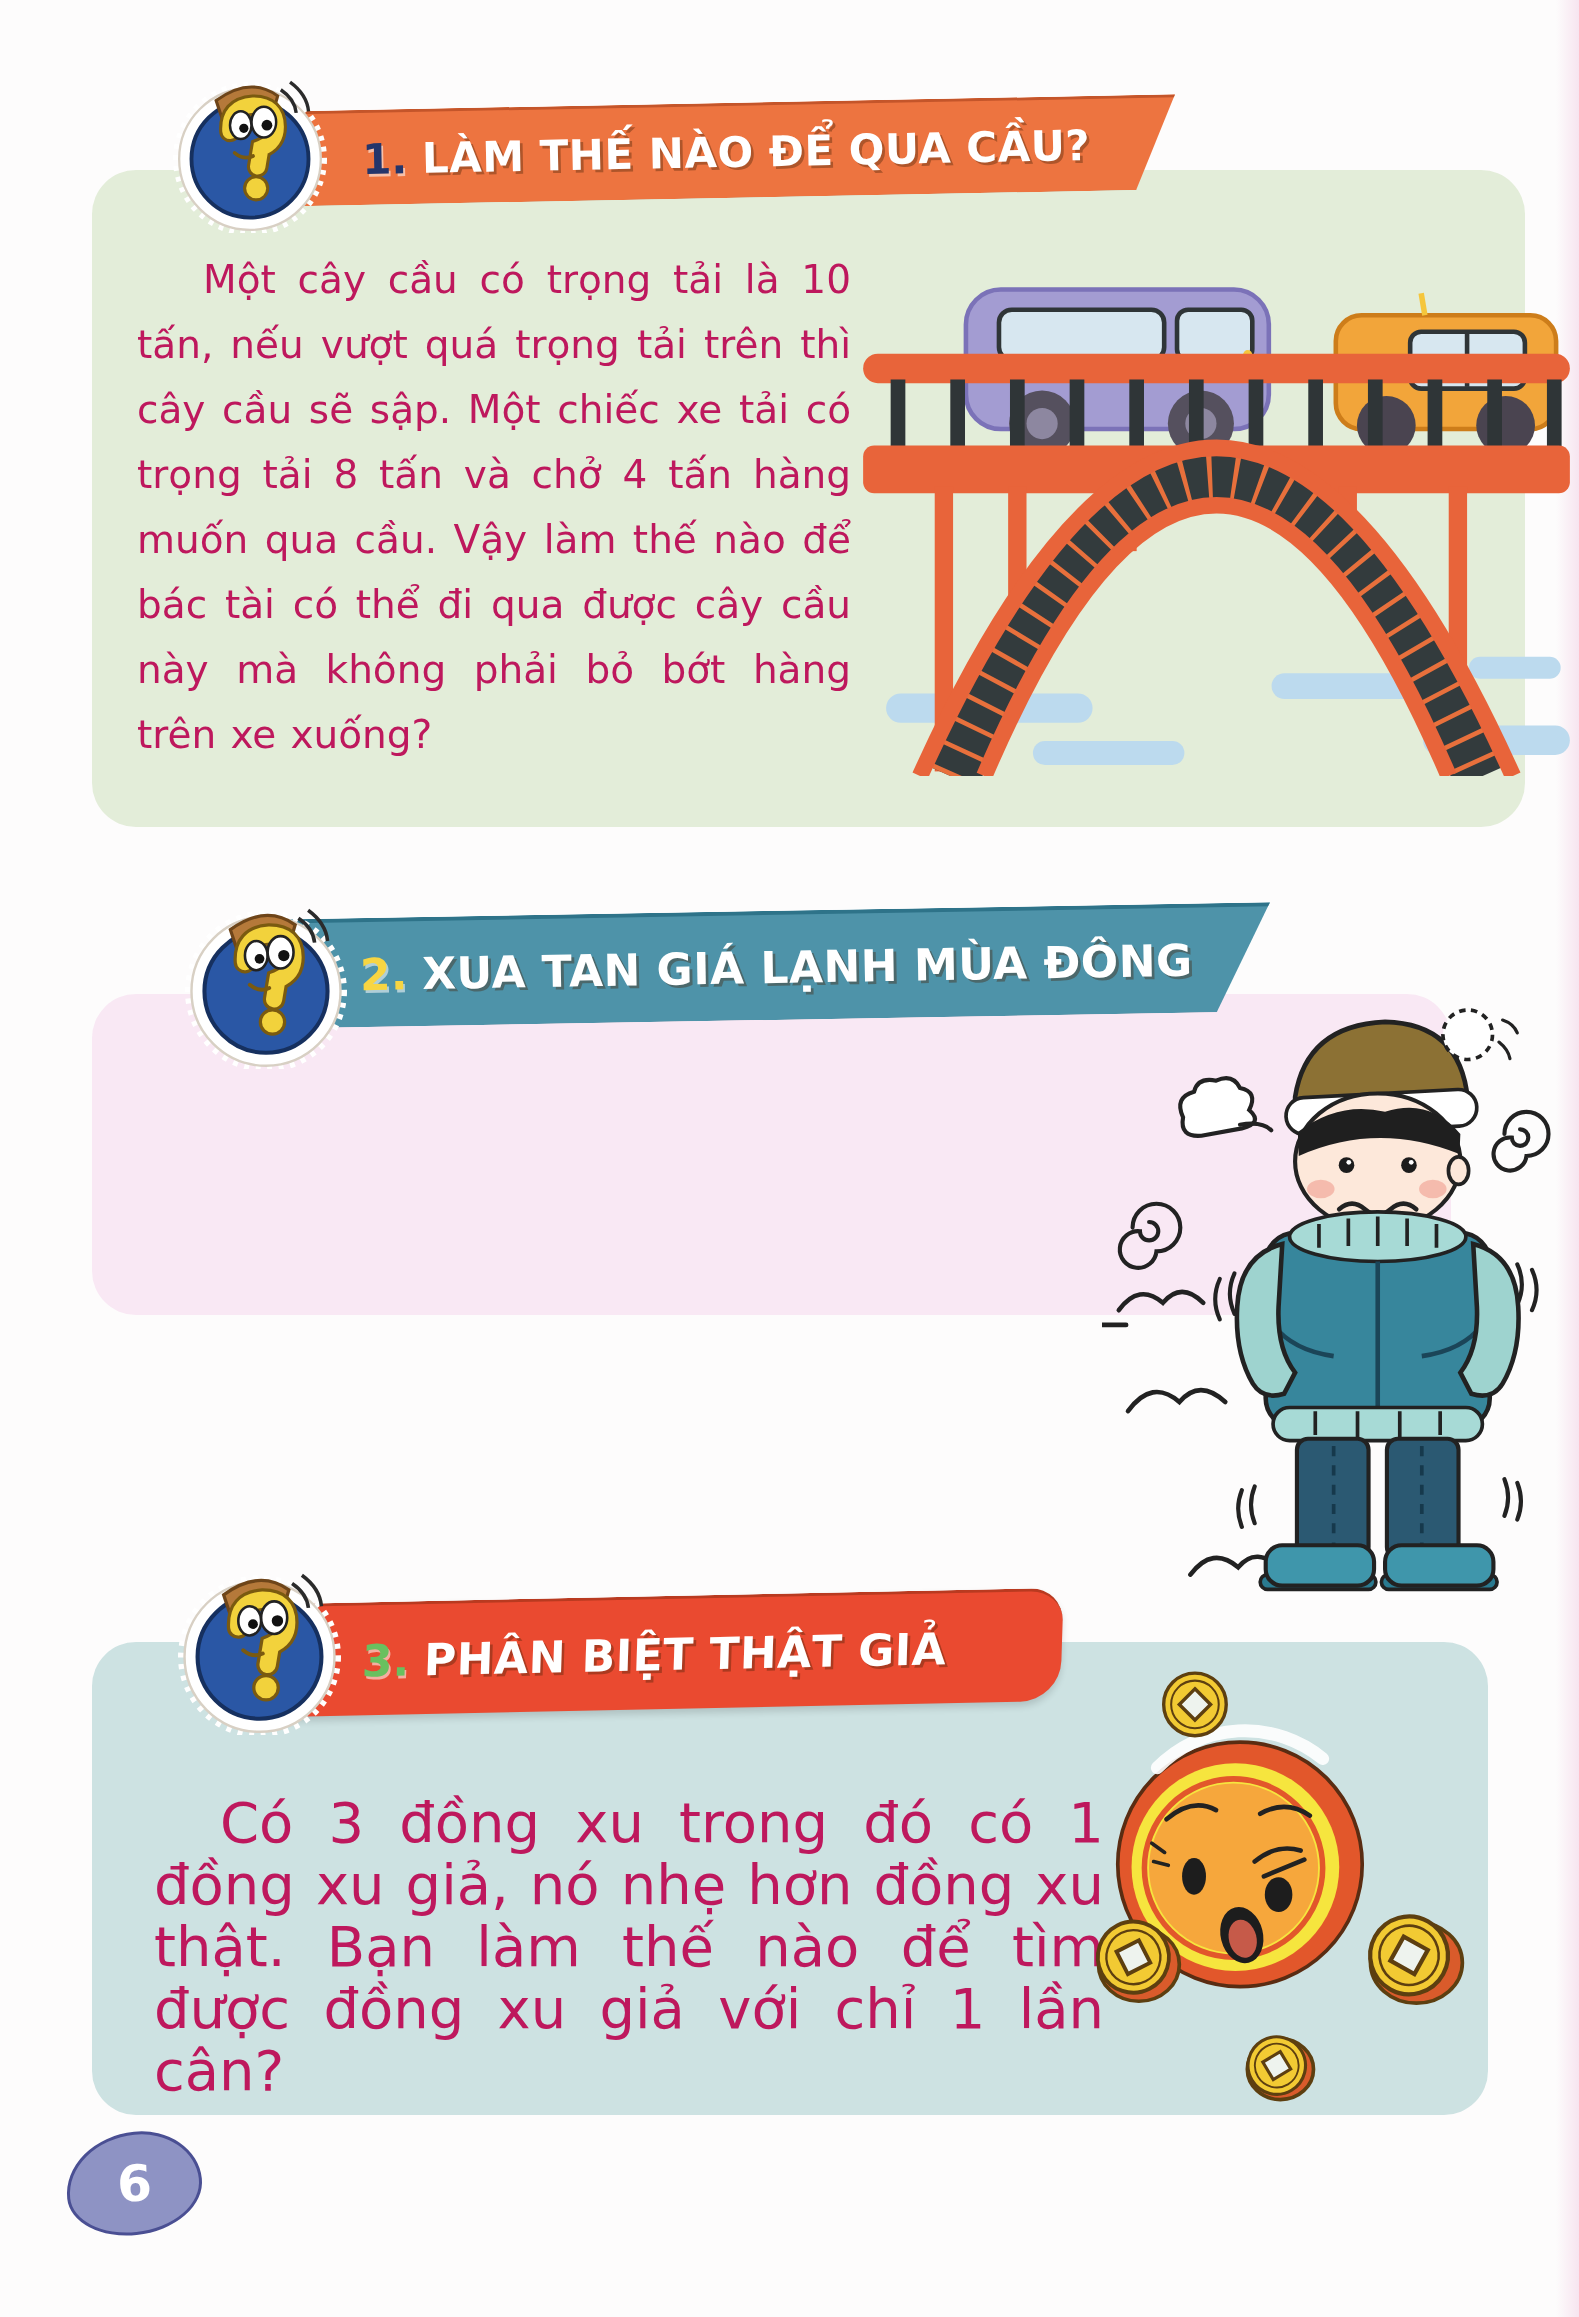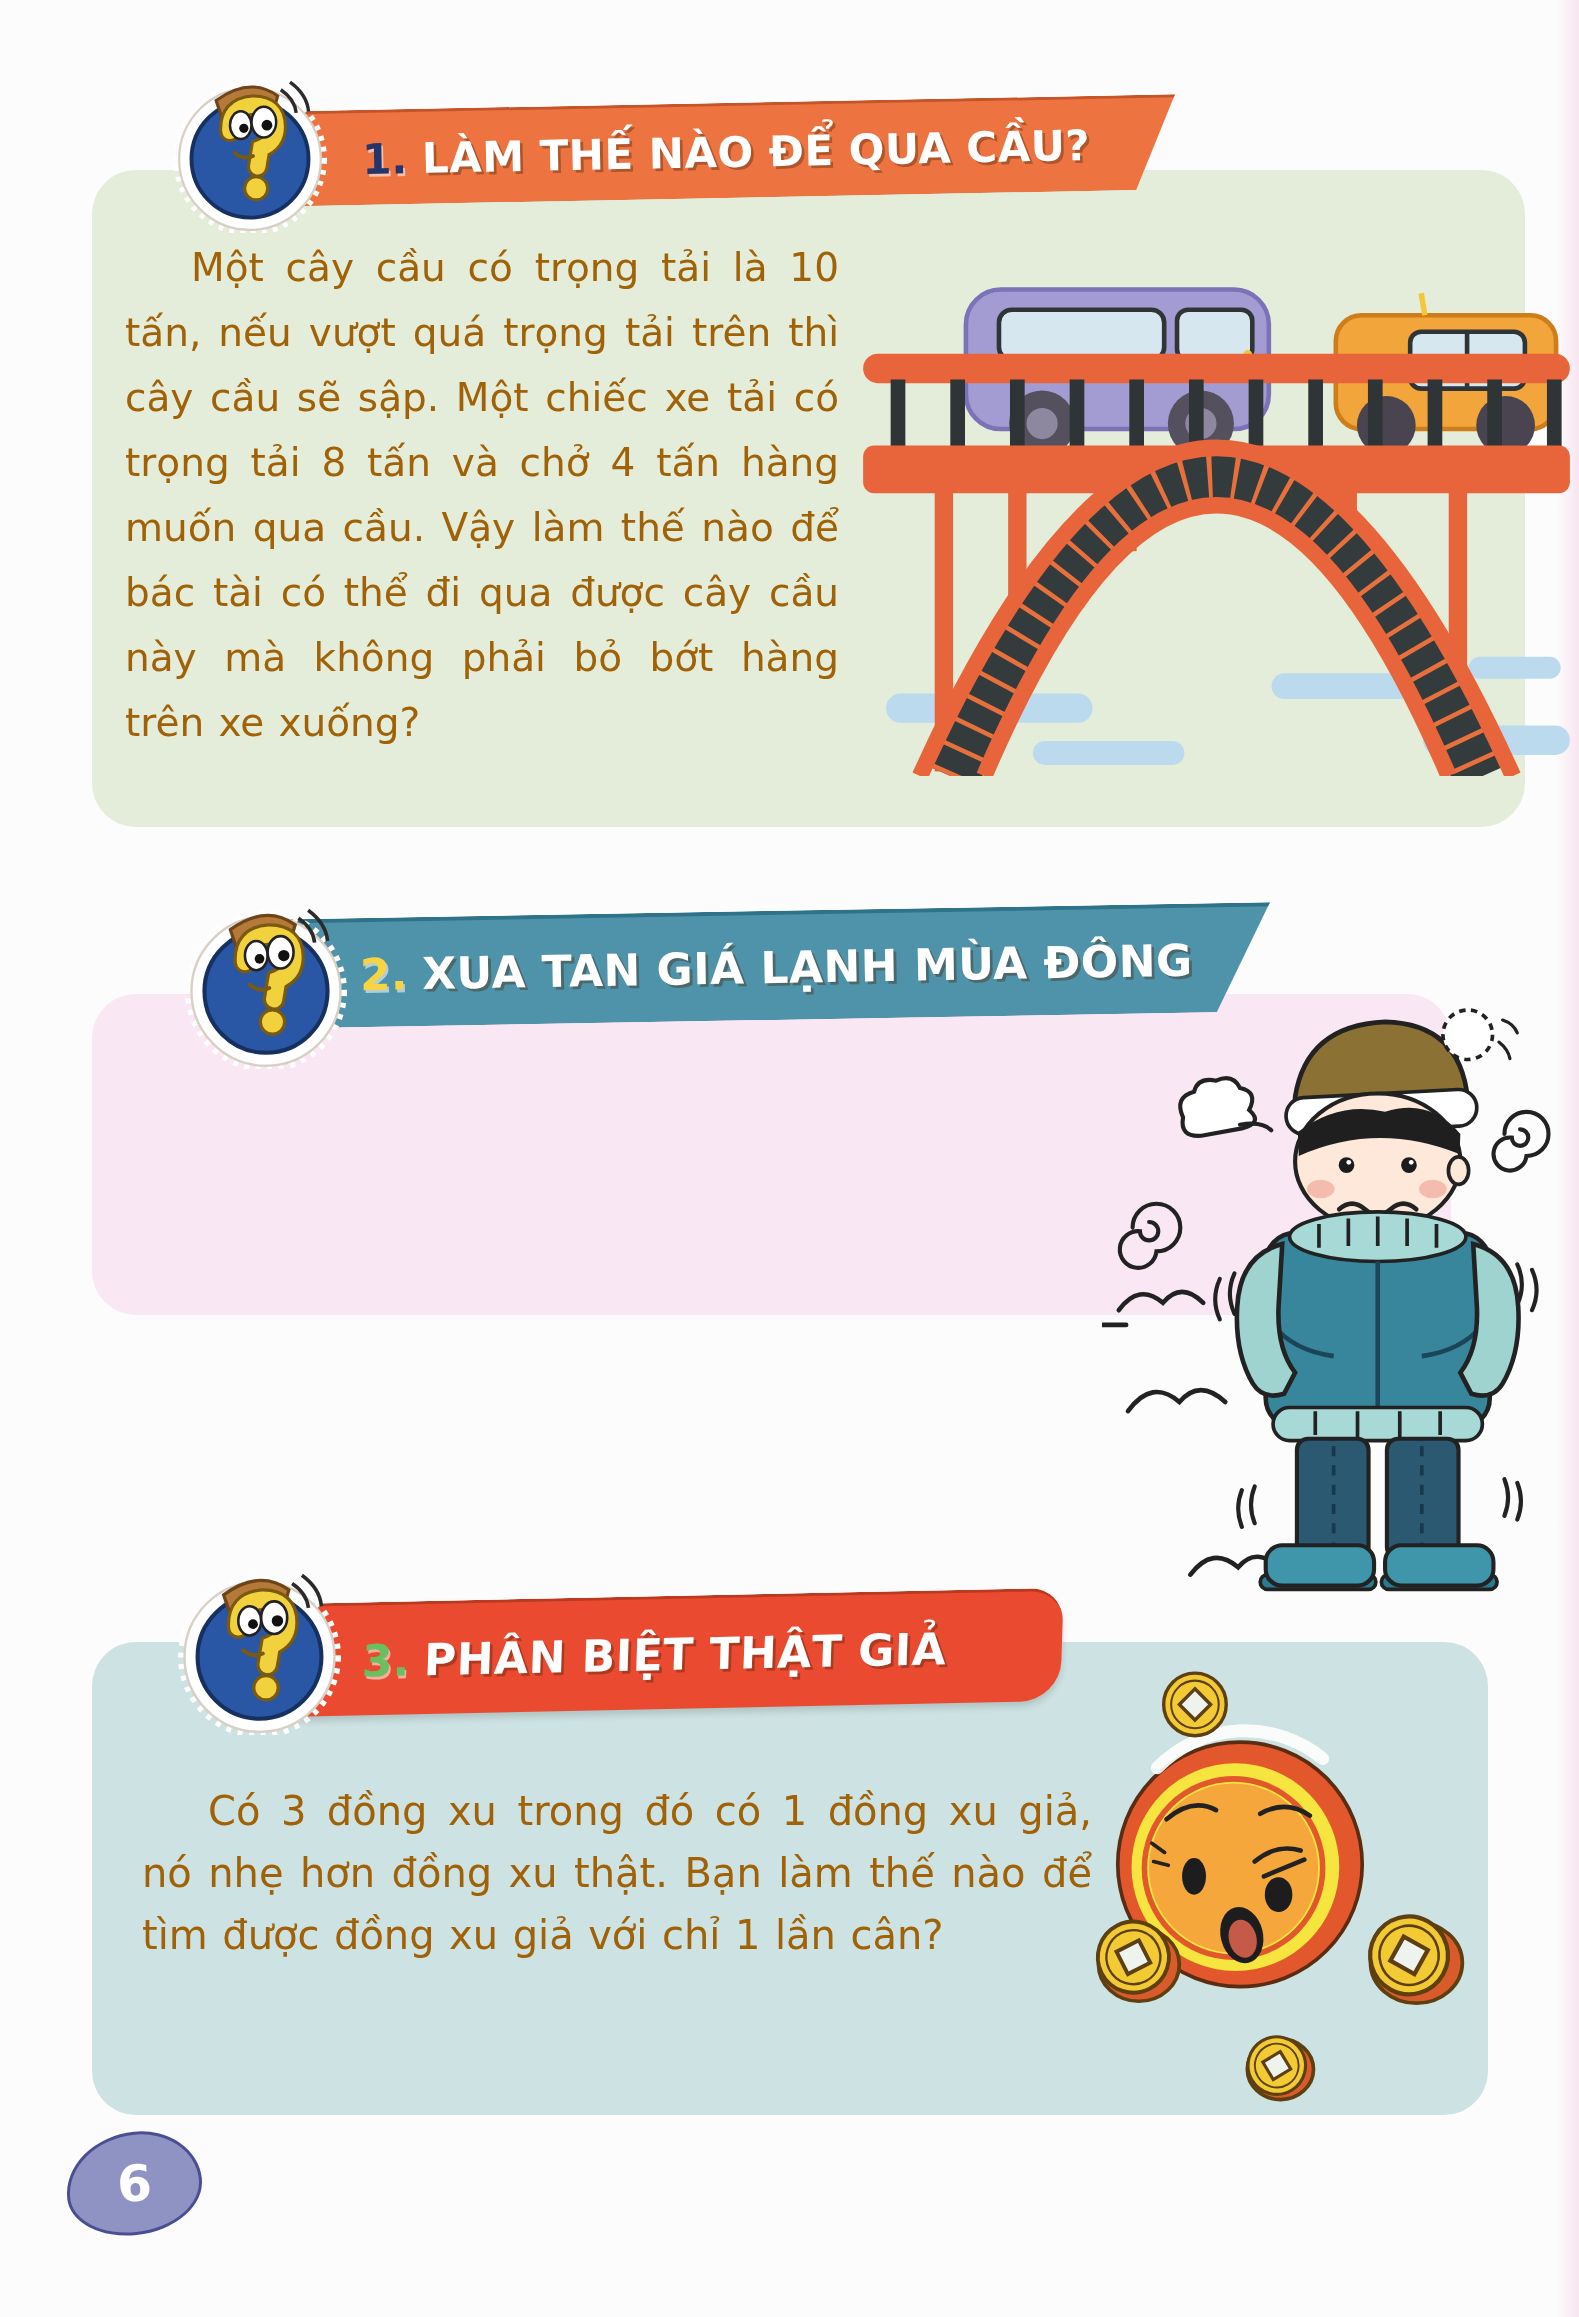--- a/index.html
+++ b/index.html
@@ -35,26 +35,26 @@
               clip-path:polygon(0 0,100% 0,94.5% 100%,0 100%);
               transform:rotate(-1deg); font-size:44px; }
   .banner-2 .num { color:#f7d542; }
   .banner-3 { left:275px; top:1596px; width:700px; height:110px; padding-left:87px;
               background:#ea4a30; border-top:3.7px solid #b93a20;
               border-radius:9.2px 33px 40px 9.2px;
               transform:rotate(-1.2deg) skewX(-3deg); font-size:44px; }
   .banner-3 .num { color:#69c05f; }
   
   .body-text {
-    position:absolute; z-index:2; margin:4px; color:#a16207;
+    position:absolute; z-index:2; margin:16px; color:#be185d;
     text-align:justify; text-indent:66px; word-spacing:1.8px;
   }
   .text-1 { left:121px; top:231px;  width:714px;  font-size:39px; line-height:65px; }
   .text-2 { left:138px; top:1052px; width:1010px; font-size:41px; line-height:62px; }
-  .text-3 { left:138px; top:1776px; width:950px; font-size:40px; line-height:62px; }
+  .text-3 { left:138px; top:1776px; width:950px; font-size:56px; line-height:62px; }
   
   .mascot { position:absolute; z-index:5; }
   .m1 { left:173px; top:79px;   width:154px; height:154px; }
   .m2 { left:185px; top:907px;  width:162px; height:162px; }
   .m3 { left:178px; top:1572px; width:163px; height:163px; }
   
   .illus { position:absolute; z-index:2; }
   .bridge { left:863px; top:262px;  width:707px; height:514px; }
   .boy    { left:1102px; top:987px; width:478px; height:606px; }
   .coins  { left:1047px; top:1630px; width:533px; height:533px; }

